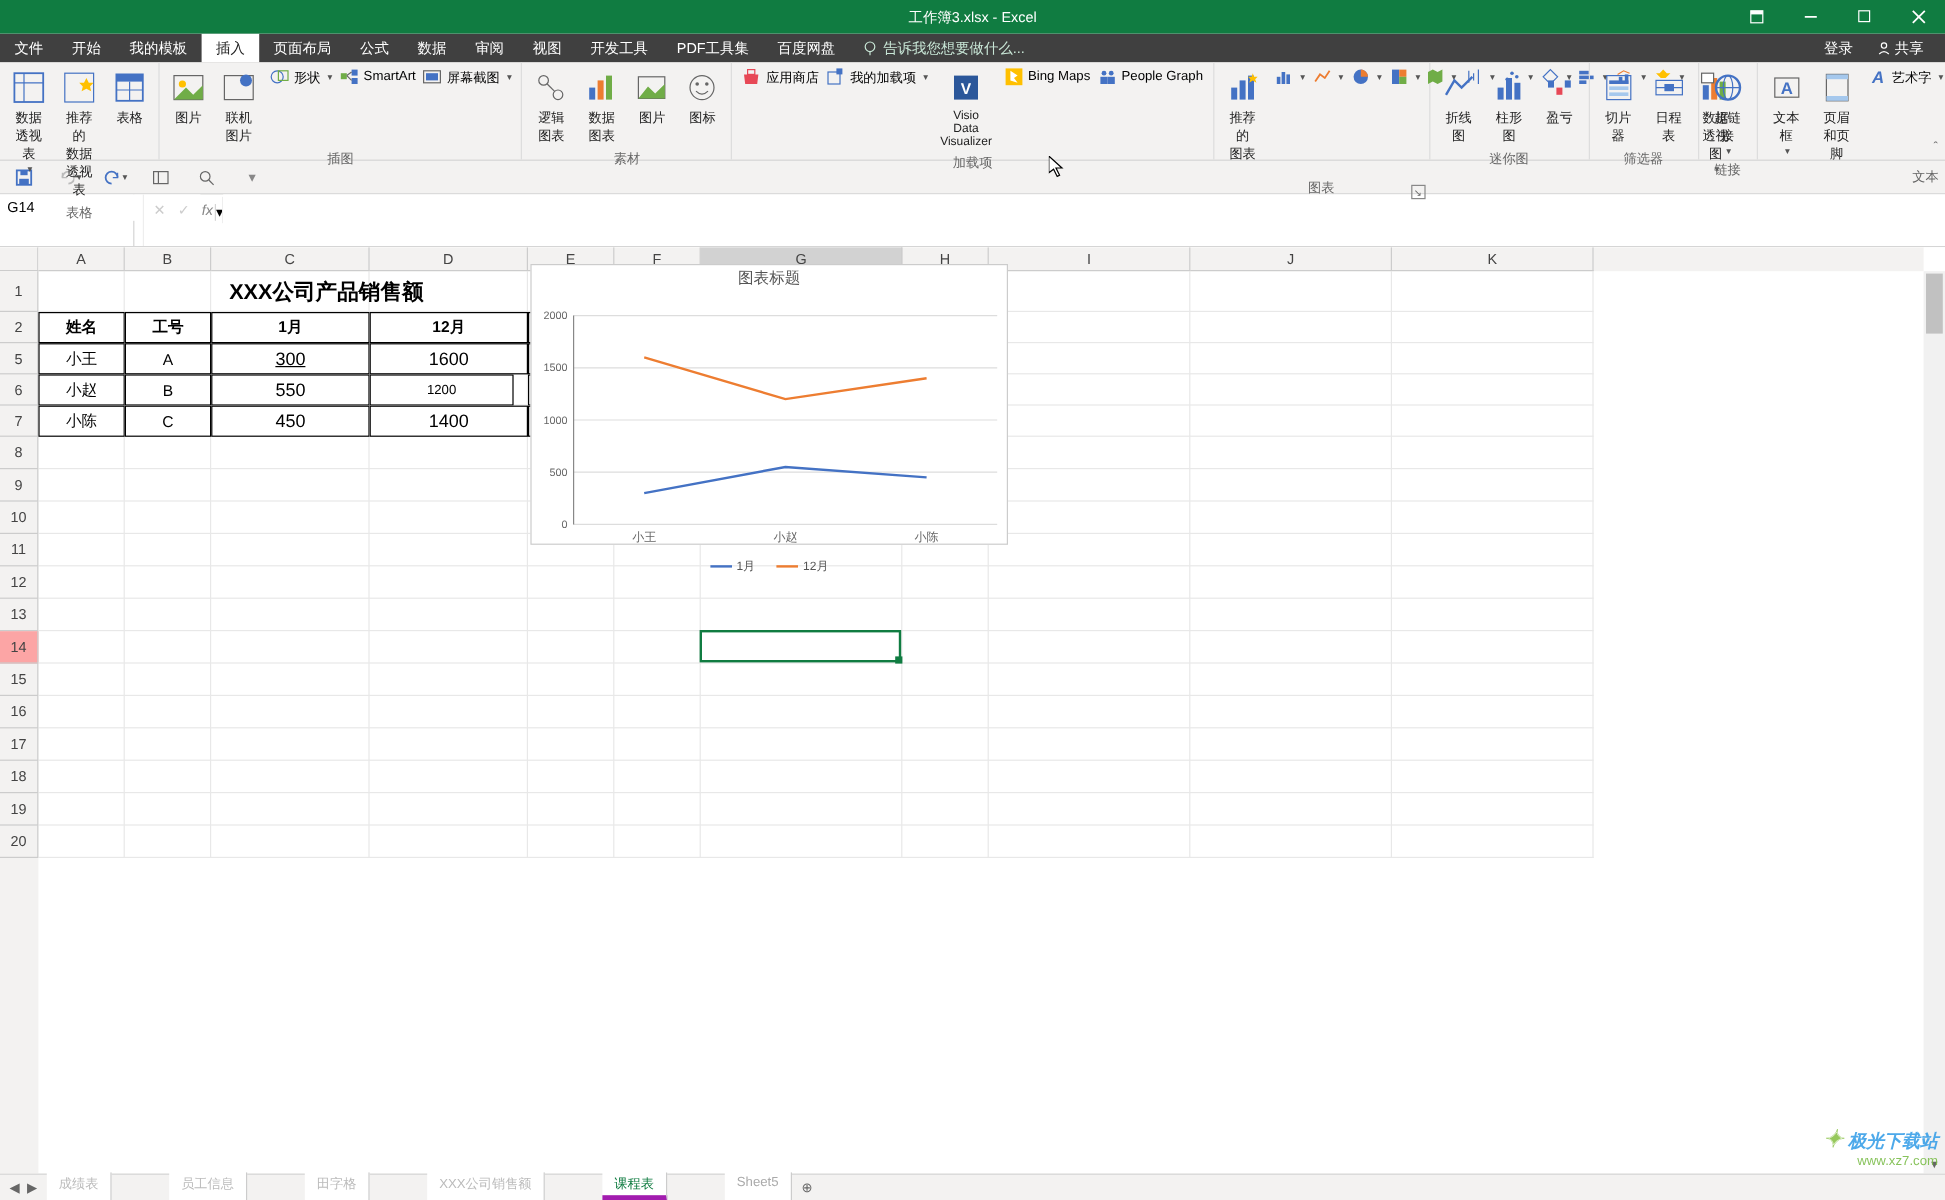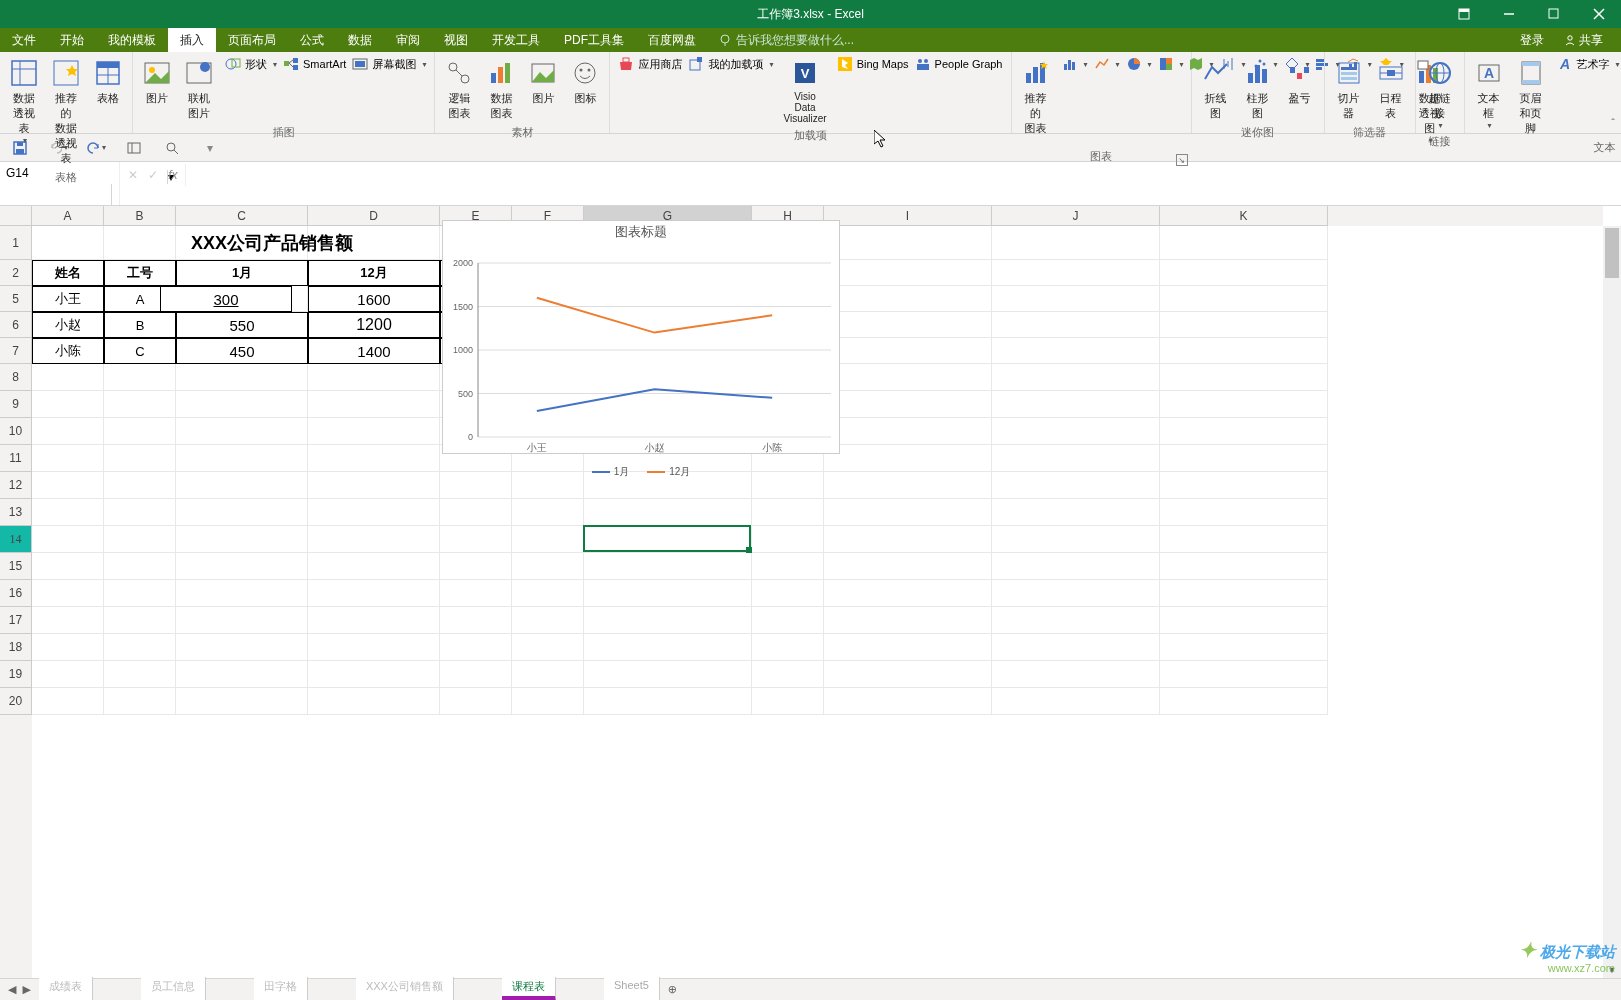--- a/index.html
+++ b/index.html
@@ -5,21 +5,21 @@
   * { margin: 0; padding: 0; box-sizing: border-box; font-family: "Microsoft YaHei", SimSun, sans-serif; }
   body { width: 1621px; height: 1000px; background: #fff; overflow: hidden; position: relative; font-size: 12px; }
 
   
   .titlebar { height: 28px; background: #107c41; color: #fff; display: flex; align-items: center; position: relative; }
   .titlebar .title { position: absolute; left: 50%; transform: translateX(-50%); font-size: 12px; }
   .titlebar .wincontrols { position: absolute; right: 0; display: flex; }
   .titlebar .wincontrols div { width: 45px; height: 28px; display: flex; align-items: center; justify-content: center; cursor: pointer; }
 
   
-  .tabsrow { height: 24px; background: #4d7c0f; color: #fff; display: flex; align-items: center; }
+  .tabsrow { height: 24px; background: #404040; color: #fff; display: flex; align-items: center; }
   .tabsrow .tab { padding: 0 12px; height: 24px; display: flex; align-items: center; cursor: pointer; font-size: 12px; }
   .tabsrow .tab.active { background: #fff; color: #222; }
   .tabsrow .tell { margin-left: 10px; display:flex; align-items:center; color: #c8e6d6; font-size: 12px; }
   .tabsrow .tell svg { margin-right: 4px; }
   .tabsrow .right { margin-left: auto; display: flex; align-items: center; padding-right: 8px; }
   .tabsrow .right .item { padding: 0 10px; cursor: pointer; display:flex; align-items:center; gap:3px;}
 
   
   .ribbon { height: 82px; background: #f3f2f1; border-bottom: 1px solid #d5d5d5; display: flex; position:relative;}
   .ribbon .collapse { position:absolute; right:6px; bottom:4px; font-size:11px; color:#666; cursor:pointer;}
@@ -34,36 +34,36 @@
   .small-btn .ico { width:16px; height:16px; display:flex; align-items:center; justify-content:center;}
   .dd::after { content: "▾"; font-size: 8px; color:#555; margin-left:2px;}
 
   
   .qat { height: 28px; background: #f3f2f1; border-bottom: 1px solid #d5d5d5; display: flex; align-items: center; padding: 0 10px; gap: 18px; }
   .qat .qbtn { width: 20px; height: 20px; display:flex; align-items:center; justify-content:center; cursor:pointer;}
 
   
   .formulabar { height: 44px; border-bottom: 1px solid #d5d5d5; display: flex; align-items: stretch; }
   .namebox-wrap { width: 112px; border-right: 1px solid #d5d5d5; display:flex; flex-direction:column;}
-  .namebox { flex:1; display:flex; align-items:flex-end;}
+  .namebox { flex:1; display:flex; align-items:flex-end;gap:12px;}
   .namebox input { flex:1; border: none; padding: 0 6px; font-size: 12px; height:22px;}
   .namebox .dd-btn { width:16px; display:flex; align-items:center; justify-content:center; border-left:1px solid #d5d5d5; cursor:pointer;}
   .fx-btns { display:flex; align-items:center; padding:0 8px; gap:10px; border-right:1px solid #eee; height:22px; align-self:flex-start; margin-top:2px;}
   .fx-btns span { color:#888; cursor:pointer; font-size:12px;}
   .formula-input { flex:1; border:none; padding: 2px 8px; font-size:12px; }
 
   
   .grid-area { position: relative; height: calc(1000px - 28px - 24px - 82px - 28px - 44px - 22px); overflow: hidden; background:#fff;}
   .sel-all { position:absolute; left:0; top:0; width:32px; height:20px; border-right:1px solid #ccc; border-bottom:1px solid #ccc; background:#f3f2f1; cursor:pointer;}
   .col-headers { position:absolute; left:32px; top:0; right:18px; height:20px; display:flex; background:#f3f2f1; }
   .col-headers div { border-right:1px solid #ccc; border-bottom:1px solid #ccc; display:flex; align-items:center; justify-content:center; color:#444; font-size:12px; cursor:pointer;}
   .col-headers div.sel { background:#d2d2d2; }
   .row-headers { position:absolute; left:0; top:20px; width:32px; bottom:0; background:#f3f2f1;}
   .row-headers div { height:27px; border-right:1px solid #ccc; border-bottom:1px solid #ccc; display:flex; align-items:center; justify-content:center; color:#444; font-size:12px; cursor:pointer;}
-  .row-headers div.sel { background:#14b8a6;font-family:Liberation Serif, serif; }
+  .row-headers div.sel { background:#fca5a5; }
   .cells { position:absolute; left:32px; top:20px; right:18px; bottom:0; }
   .active-cell { position:absolute; border:2px solid #107c41; pointer-events:none; }
   .active-cell .handle { position:absolute; right:-3px; bottom:-3px; width:6px; height:6px; background:#107c41; }
 
   
   .data-title { position:absolute; font-weight:bold; font-size:18px; display:flex; align-items:center; justify-content:center; }
   .data-cell { position:absolute; border:1px solid #000; display:flex; align-items:center; justify-content:center; font-size:13px; background:#fff;}
   .data-header { font-weight:bold; }
 
   
@@ -763,27 +763,27 @@
       <div style="position: absolute; left: 0px; top: 461px; height: 1px; width: 1296px; background: rgb(232, 232, 232);"></div>
       <div style="position: absolute; left: 0px; top: 488px; height: 1px; width: 1296px; background: rgb(232, 232, 232);"></div>
       <div class="data-title" style="left: 0px; top: 0px; width: 480px; height: 34px;">XXX公司产品销售额</div>
       <div class="data-cell data-header" style="left: 0px; top: 34px; width: 72px; height: 26px;">姓名</div>
       <div class="data-cell data-header" style="left: 72px; top: 34px; width: 72px; height: 26px;">工号</div>
       <div class="data-cell data-header" style="left: 144px; top: 34px; width: 132px; height: 26px;">1月</div>
       <div class="data-cell data-header" style="left: 276px; top: 34px; width: 132px; height: 26px;">12月</div>
       <div class="data-cell data-header" style="left: 408px; top: 34px; width: 72px; height: 26px;">是否达标</div>
       <div class="data-cell" style="left: 0px; top: 60px; width: 72px; height: 26px;">小王</div>
       <div class="data-cell" style="left: 72px; top: 60px; width: 72px; height: 26px;">A</div>
-      <div class="data-cell" style="left: 128px; top: 60px; width: 132px; height: 26px; font-size: 15px; text-decoration: underline;">300</div>
+      <div class="data-cell" style="left: 144px; top: 60px; width: 132px; height: 26px; font-size: 15px; text-decoration: underline;">300</div>
       <div class="data-cell" style="left: 276px; top: 60px; width: 132px; height: 26px; font-size: 15px;">1600</div>
       <div class="data-cell" style="left: 408px; top: 60px; width: 72px; height: 26px;"></div>
       <div class="data-cell" style="left: 0px; top: 86px; width: 72px; height: 26px;">小赵</div>
       <div class="data-cell" style="left: 72px; top: 86px; width: 72px; height: 26px;">B</div>
       <div class="data-cell" style="left: 144px; top: 86px; width: 132px; height: 26px; font-size: 15px;">550</div>
-      <div class="data-cell" style="left: 276px; top: 86px; width: 132px; height: 26px; font-size: 16px;">1200</div>
+      <div class="data-cell" style="left: 276px; top: 86px; width: 120px; height: 26px; font-size: 11px;">1200</div>
       <div class="data-cell" style="left: 408px; top: 86px; width: 72px; height: 26px;"></div>
       <div class="data-cell" style="left: 0px; top: 112px; width: 72px; height: 26px;">小陈</div>
       <div class="data-cell" style="left: 72px; top: 112px; width: 72px; height: 26px;">C</div>
       <div class="data-cell" style="left: 144px; top: 112px; width: 132px; height: 26px; font-size: 15px;">450</div>
       <div class="data-cell" style="left: 276px; top: 112px; width: 132px; height: 26px; font-size: 15px;">1400</div>
       <div class="data-cell" style="left: 408px; top: 112px; width: 72px; height: 26px;"></div>
       <div class="chart" style="left: 410px; top: -6px; width: 398px; height: 234px;">
         <div class="chart-title">图表标题</div>
         <svg width="398" height="220" style="display: block;">
           <line x1="35" x2="388" y1="196" y2="196" stroke="#ddd"></line>

